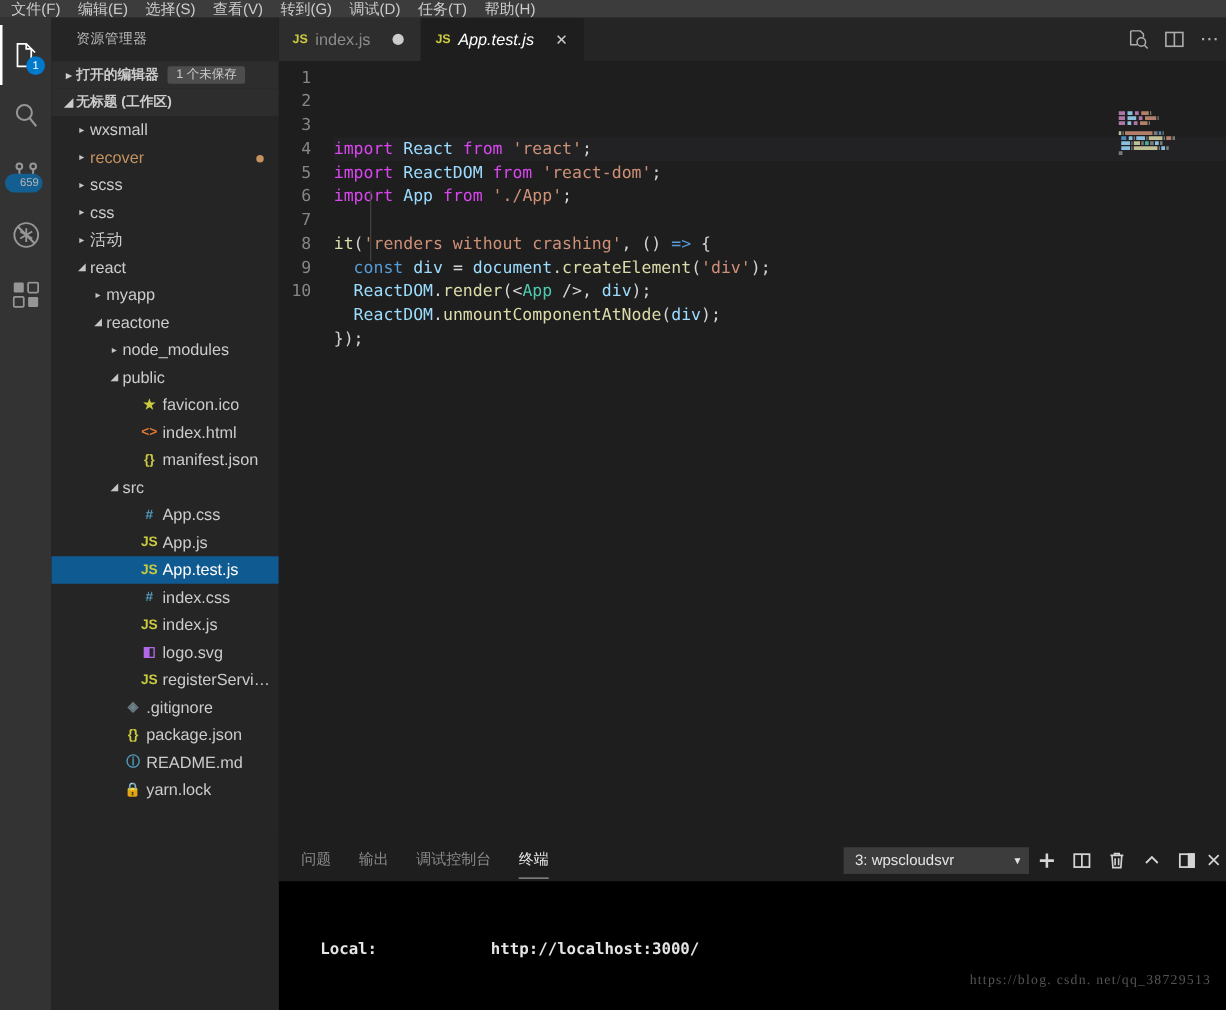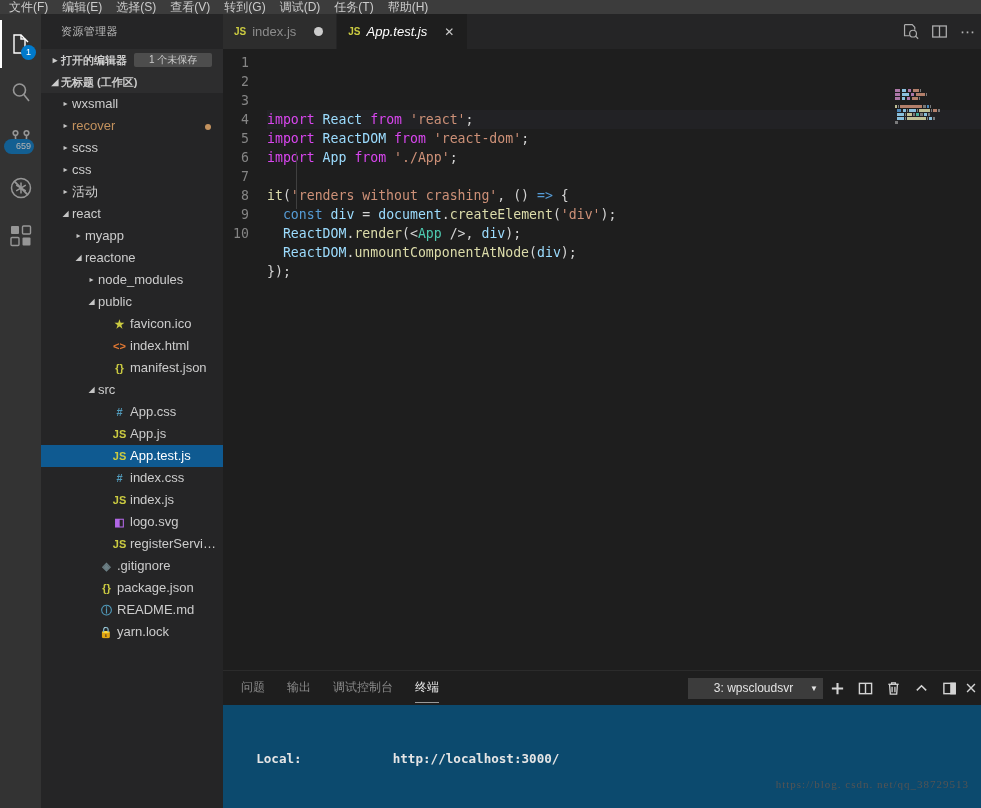--- a/index.html
+++ b/index.html
@@ -93,21 +93,21 @@
   .twisty {
     width: 12px; display: inline-block; text-align: center;
     font-size: 9px; color: #cccccc; flex: 0 0 12px;
   }
   .unsaved-badge {
     margin-left: 7px;
     background: #4d4d4d;
     color: #cccccc;
     font-size: 10px; font-weight: normal;
     border-radius: 2px;
-    padding: 0 15px;
+    padding: 0 7px;
     line-height: 14px;
     height: 14px;
     white-space: nowrap;
   }
   .tree { user-select: none; }
   .row {
     height: 22px; line-height: 22px;
     display: flex; align-items: center;
     font-size: 13px;
     color: #cccccc;
@@ -242,21 +242,21 @@
   }
   .mm-line { height: 3px; margin-bottom: 1px; display: flex; gap: 1px; }
   .mm-seg { height: 3px; border-radius: 0; }
   .editor-scrollbar-v {
     position: absolute; right: 0; top: 35px; bottom: 0; width: 14px;
   }
 
   
   .panel {
     position: absolute; left: 223px; right: 0; bottom: 0; height: 138px;
-    background: #0c4a6e;
+    background: #000000;
     border-top: 1px solid #2b2b2b;
   }
   .panel-header {
     height: 34px;
     display: flex; align-items: center;
     padding-left: 18px;
     background: #1e1e1e;
   }
   .panel-tab {
     font-size: 12px;
@@ -277,26 +277,25 @@
     margin-left: auto;
     display: flex; align-items: center;
     gap: 0;
     padding-right: 2px;
   }
   .term-select {
     background: #3c3c3c;
     color: #e4e4e4;
     font-size: 12px;
     height: 21px; line-height: 21px;
-    width: 135px;
+    width: 148px;
     padding: 0 4px 0 8px;
     display: flex; align-items: center;
     cursor: pointer;
     border: 1px solid #3c3c3c;
-    text-align: center;
   }
   .term-select .sel-label { flex: 1; white-space: nowrap; overflow: hidden; }
   .term-select .caret { font-size: 8px; }
   .pbtn {
     width: 28px; height: 28px;
     display: flex; align-items: center; justify-content: center;
     color: #d4d4d4;
     cursor: pointer;
   }
   .terminal-body {

